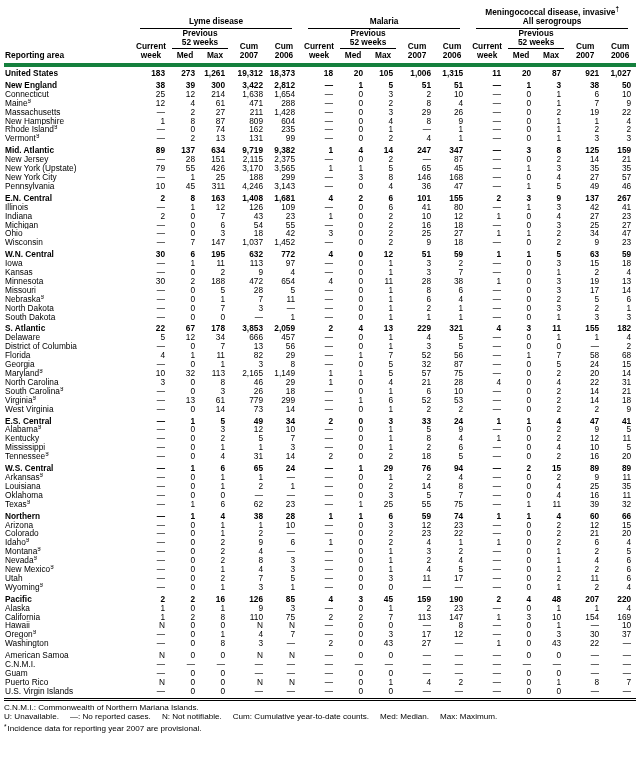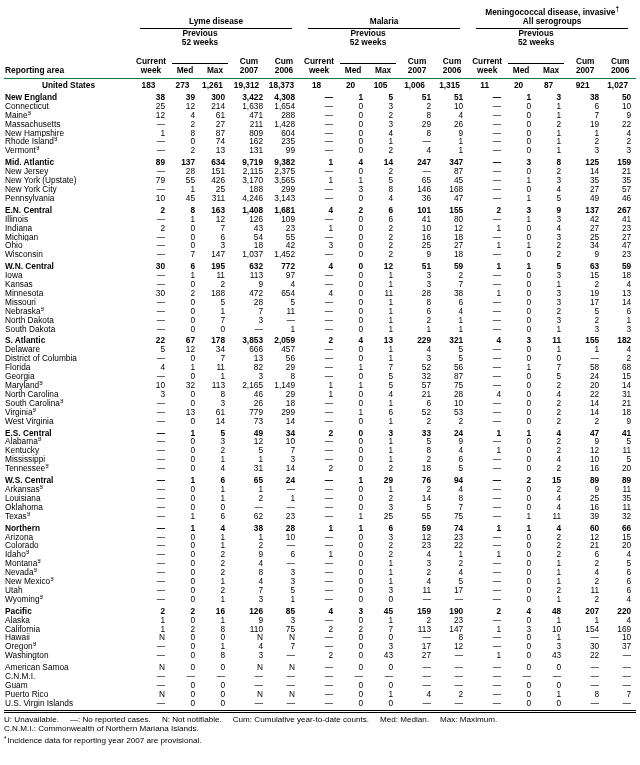--- a/index.html
+++ b/index.html
@@ -10,29 +10,29 @@
     -webkit-font-smoothing:antialiased;
   }
   .page { padding:6px 4px 0 4px; }
   .title { font-size:9.8px; font-weight:bold; line-height:12px; padding-bottom:3px; border-bottom:2px solid #000; }
   .title .it { font-style:italic; }
 
   table.mmwr { width:632px; table-layout:fixed; border-collapse:collapse; margin-top:1px; }
   thead th { font-size:8.3px; font-weight:bold; text-align:center; vertical-align:bottom; padding:0; line-height:9px; }
   th.ralab { text-align:left; vertical-align:bottom; padding:0 0 3px 1px; font-size:8.4px;margin-left:48px; }
   .grpu  { margin:0 8px; padding:1px 0 2px 0; border-bottom:1px solid #000; }
-  .prevu { margin:0 2px; padding-bottom:16px; border-bottom:1px solid #000; }
+  .prevu { margin:0 2px; padding-bottom:1px; border-bottom:1px solid #000; }
   th.cw, th.cum { padding-bottom:3px; }
   tr.sub th { padding:2px 0 3px 0; }
 
   tbody td { font-size:8.3px; line-height:8.9px; text-align:right; padding:0 5px 0 0; white-space:nowrap; overflow:hidden; }
   tbody td.lab { text-align:left; padding:0 0 0 1px; }
   tbody tr.bold td { font-weight:bold; }
   tbody tr.gap td { padding-top:3px; }
-  tbody tr.first td { border-top:1px solid #15803d; padding-top:2px;text-align:center; }
+  tbody tr.first td { border-top:4px solid #15803d; padding-top:2px; }
   tbody tr.last td { border-bottom:3px double #000; padding-bottom:2px; }
   sup { font-size:6.3px; line-height:0; }
 
   .footnotes { margin-top:2px; width:632px; }
   .fline { font-size:8.1px; line-height:9.4px; padding-left:7px; text-indent:-7px; }
   .fmark { font-size:6.5px; vertical-align:2px; margin-right:1px; }
   .fseg { margin-right:11px; }
 </style>
 </head>
 <body>
@@ -118,21 +118,21 @@
           <td>87</td>
           <td>921</td>
           <td>1,027</td>
         </tr>
         <tr class="bold gap">
           <td class="lab">New England</td>
           <td>38</td>
           <td>39</td>
           <td>300</td>
           <td>3,422</td>
-          <td>4,308</td>
+          <td>2,812</td>
           <td>—</td>
           <td>1</td>
           <td>5</td>
           <td>51</td>
           <td>51</td>
           <td>—</td>
           <td>1</td>
           <td>3</td>
           <td>38</td>
           <td>50</td>
@@ -1304,17 +1304,17 @@
           <td>—</td>
           <td>0</td>
           <td>0</td>
           <td>—</td>
           <td>—</td>
         </tr>
       </tbody>
     </table>
 
   <div class="footnotes">
+      <div class="fline"><span class="ftext">C.N.M.I.: Commonwealth of Northern Mariana Islands.</span></div>
       <div class="fline"><span class="fseg">U: Unavailable.</span><span class="fseg">—: No reported cases.</span><span class="fseg">N: Not notifiable.</span><span class="fseg">Cum: Cumulative year-to-date counts.</span><span class="fseg">Med: Median.</span><span class="fseg">Max: Maximum.</span></div>
-      <div class="fline"><span class="ftext">C.N.M.I.: Commonwealth of Northern Mariana Islands.</span></div>
       <div class="fline"><span class="fmark">*</span><span class="ftext">Incidence data for reporting year 2007 are provisional.</span></div>
     </div>
 </div>
 
 </body></html>

